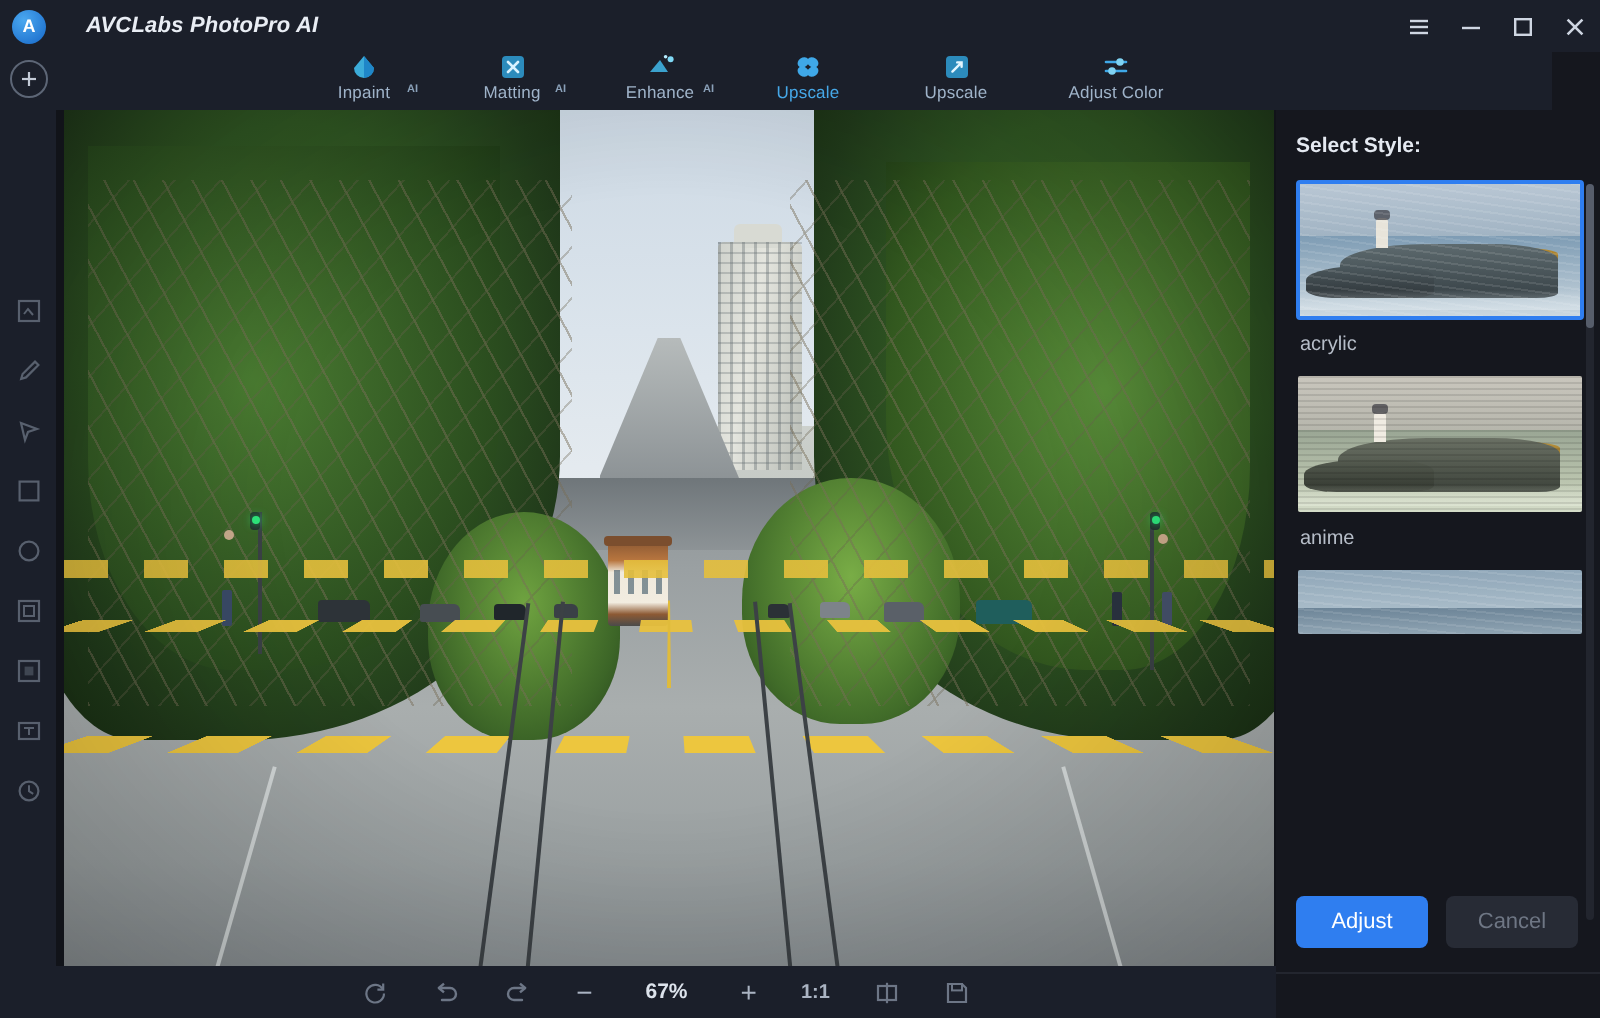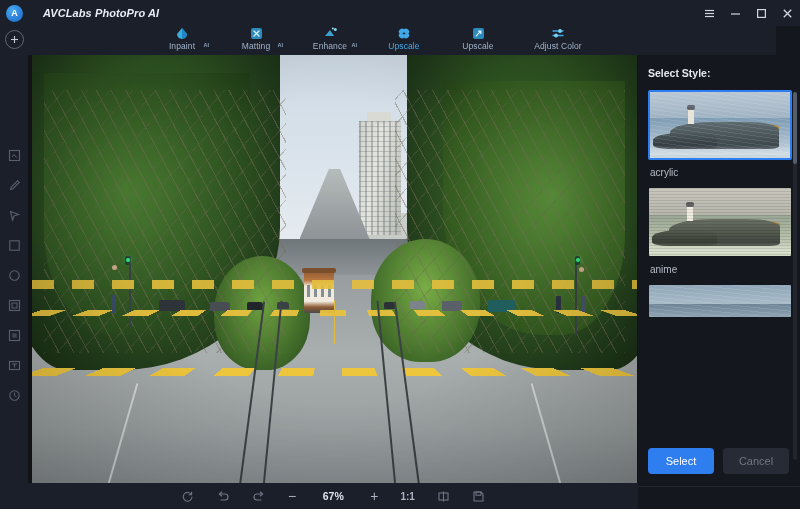--- a/index.html
+++ b/index.html
@@ -674,19 +674,19 @@
         </div>
         <div class="style-label"></div>
       </div>
 
       <div class="scrollbar">
         <div class="scrollthumb"></div>
       </div>
     </div>
 
     <div class="rp-actions">
-      <div class="btn-apply">Select</div>
+      <div class="btn-apply">Adjust</div>
       <div class="btn-cancel">Cancel</div>
     </div>
     <div class="rp-divider"></div>
   </div>
 
 </div>
 
 </body></html>

